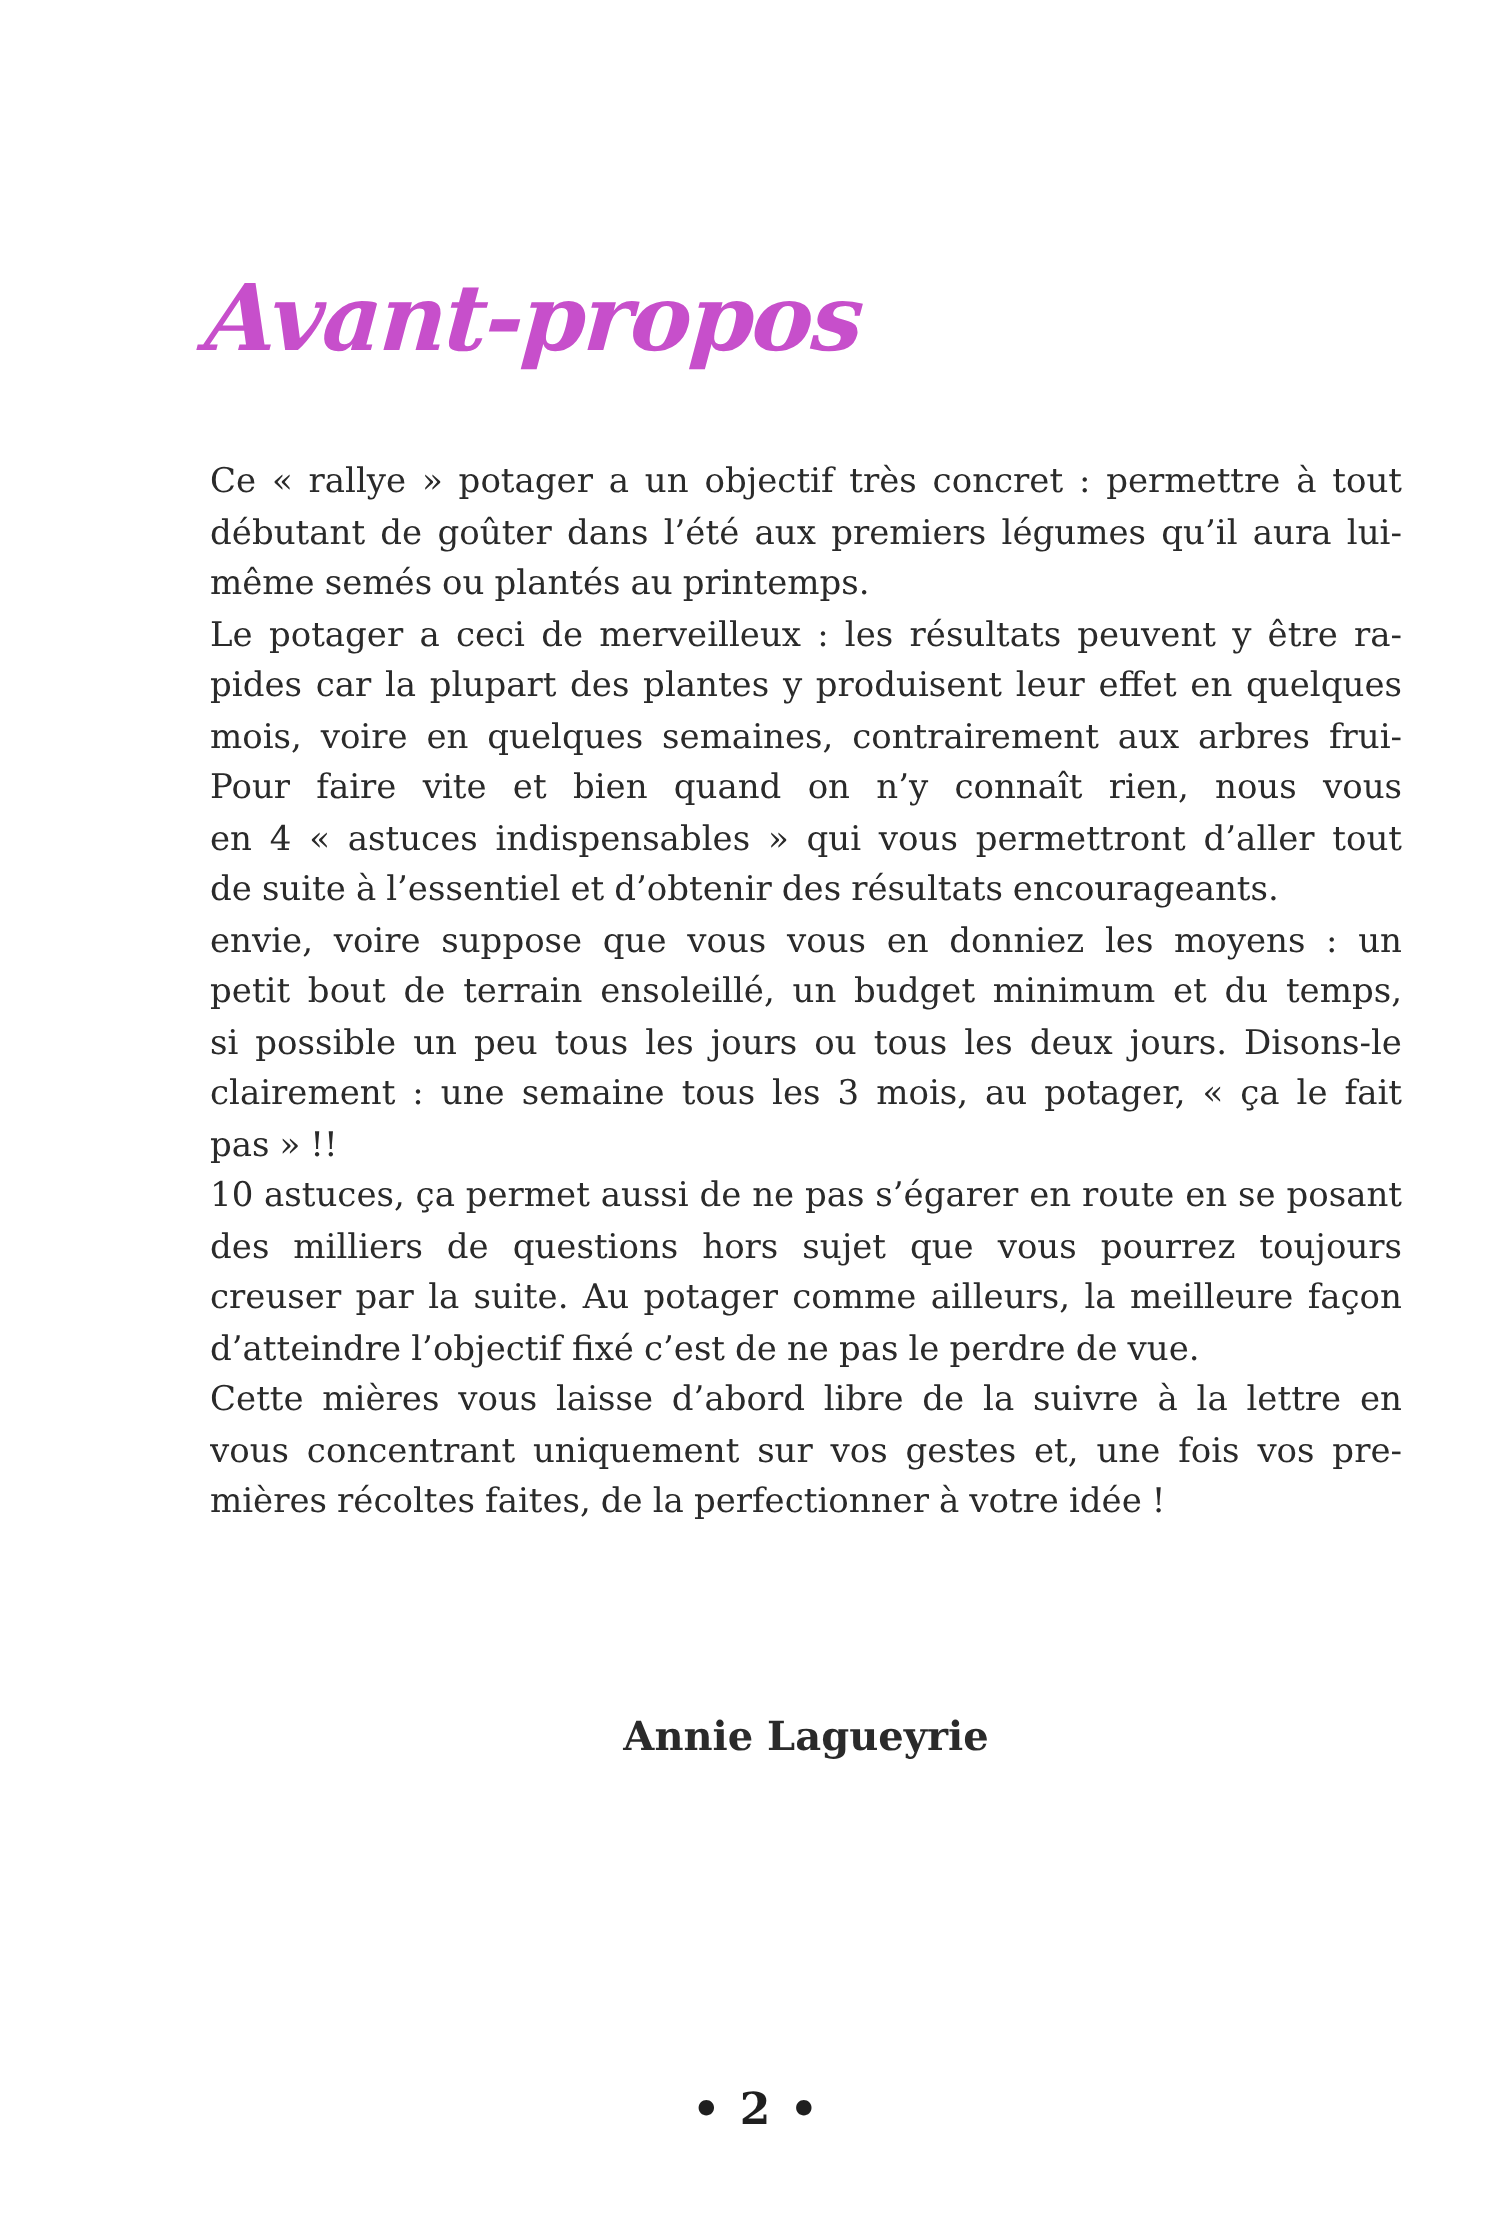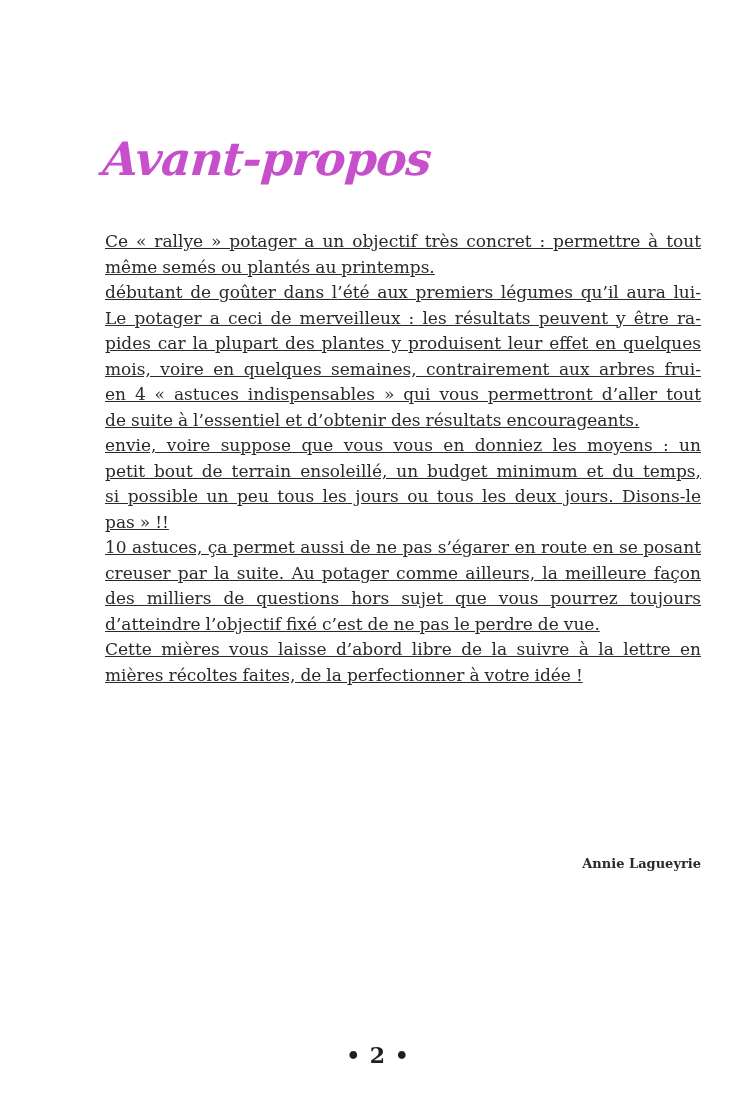--- a/index.html
+++ b/index.html
@@ -35,32 +35,31 @@
     word-spacing: -0.4px;
   }
   .paragraph { margin: 0; padding: 0; }
   .line {
     height: 25.5px;
     line-height: 25.5px;
     text-align: justify;
     text-align-last: justify;
     overflow: hidden;
     white-space: nowrap;
-    text-decoration: underline;
   }
   .line.last {
     text-align-last: left;
   }
   .author {
     position: absolute;
     left: 105px;
     top: 856px;
     width: 596px;
-    text-align: right;
-    font-size: 13px;
+    text-align: center;
+    font-size: 20px;
     font-weight: bold;
     color: #2a2a2a;
   }
   .pagenum {
     position: absolute;
     left: 0;
     top: 1042px;
     width: 756px;
     text-align: center;
     font-size: 22px;
@@ -73,51 +72,54 @@
 <body>
 
 <div class="page">
 
   <div class="title">Avant-propos</div>
 
   <div class="body-text">
 
     <div class="paragraph">
       <div class="line">Ce « rallye » potager a un objectif très concret : permettre à tout</div>
+      <div class="line">débutant de goûter dans l’été aux premiers légumes qu’il aura lui-</div>
       <div class="line last">même semés ou plantés au printemps.</div>
-      <div class="line">débutant de goûter dans l’été aux premiers légumes qu’il aura lui-</div>
     </div>
 
     <div class="paragraph">
       <div class="line">Le potager a ceci de merveilleux : les résultats peuvent y être ra-</div>
       <div class="line">pides car la plupart des plantes y produisent leur effet en quelques</div>
       <div class="line">mois, voire en quelques semaines, contrairement aux arbres frui-</div>
     </div>
 
     <div class="paragraph">
+      <div class="line">Pour faire vite et bien quand on n’y connaît rien, nous vous</div>
       <div class="line">en 4 « astuces indispensables » qui vous permettront d’aller tout</div>
       <div class="line last">de suite à l’essentiel et d’obtenir des résultats encourageants.</div>
     </div>
 
     <div class="paragraph">
       <div class="line">envie, voire suppose que vous vous en donniez les moyens : un</div>
       <div class="line">petit bout de terrain ensoleillé, un budget minimum et du temps,</div>
       <div class="line">si possible un peu tous les jours ou tous les deux jours. Disons-le</div>
+      <div class="line">clairement : une semaine tous les 3 mois, au potager, « ça le fait</div>
       <div class="line last">pas » !!</div>
     </div>
 
     <div class="paragraph">
       <div class="line">10 astuces, ça permet aussi de ne pas s’égarer en route en se posant</div>
+      <div class="line">des milliers de questions hors sujet que vous pourrez toujours</div>
       <div class="line">creuser par la suite. Au potager comme ailleurs, la meilleure façon</div>
-      <div class="line">des milliers de questions hors sujet que vous pourrez toujours</div>
       <div class="line last">d’atteindre l’objectif fixé c’est de ne pas le perdre de vue.</div>
     </div>
 
     <div class="paragraph">
       <div class="line">Cette mières vous laisse d’abord libre de la suivre à la lettre en</div>
+      <div class="line">vous concentrant uniquement sur vos gestes et, une fois vos pre-</div>
       <div class="line last">mières récoltes faites, de la perfectionner à votre idée !</div>
     </div>
 
   </div>
 
   <div class="author">Annie Lagueyrie</div>
 
   <div class="pagenum">• 2 •</div>
 
 </div>

